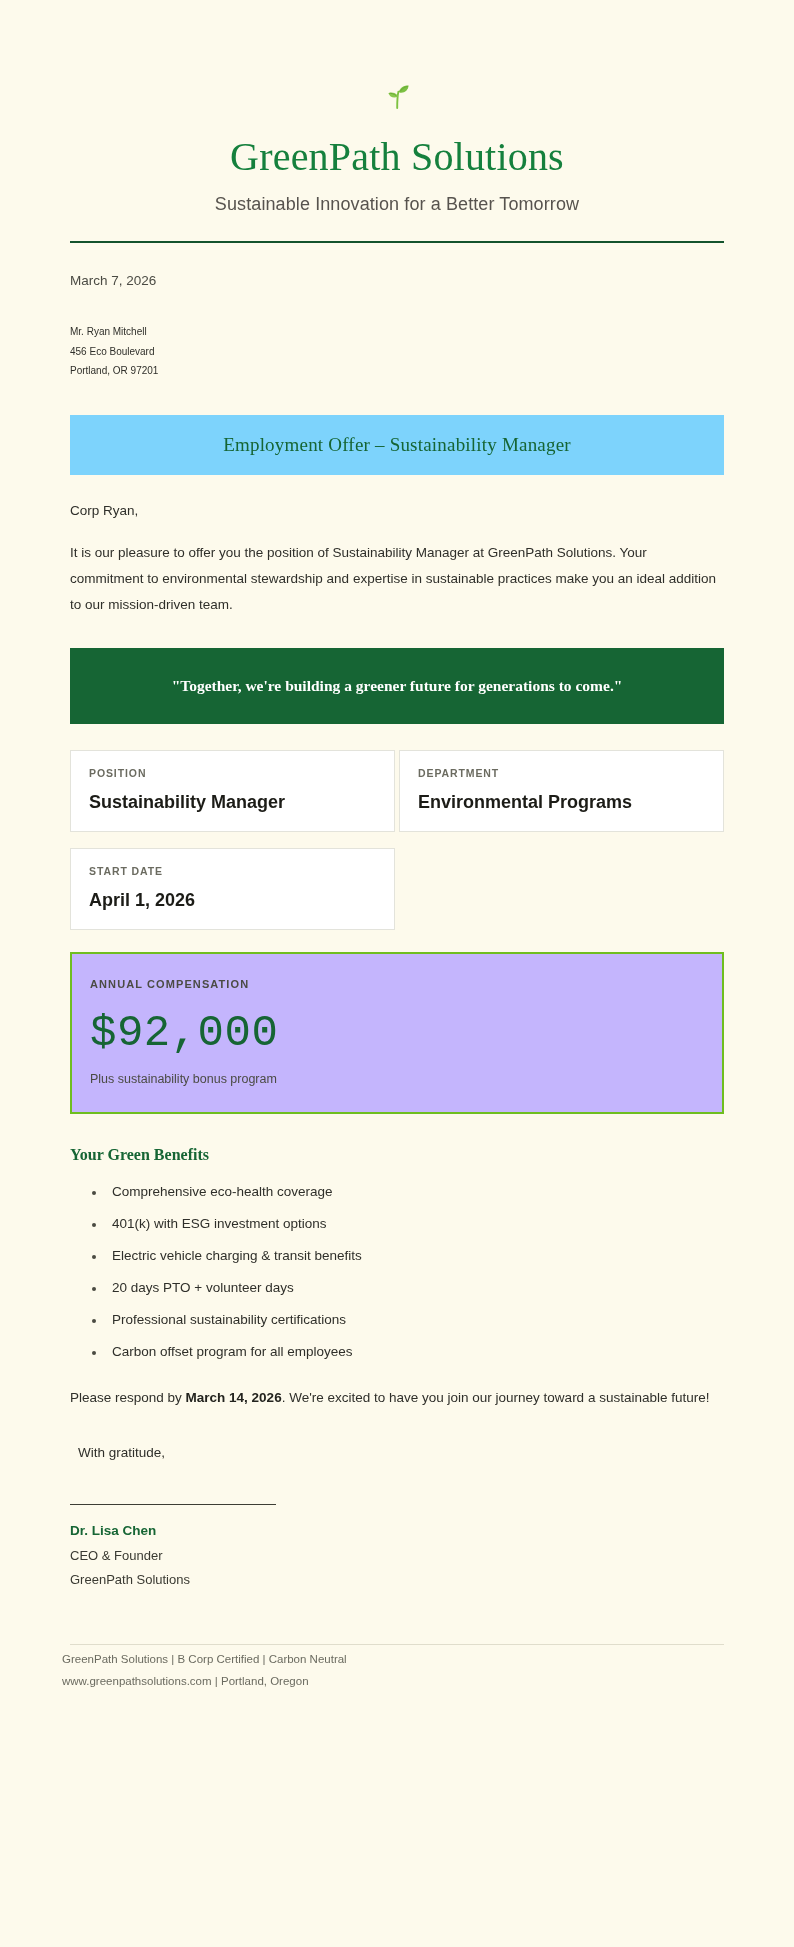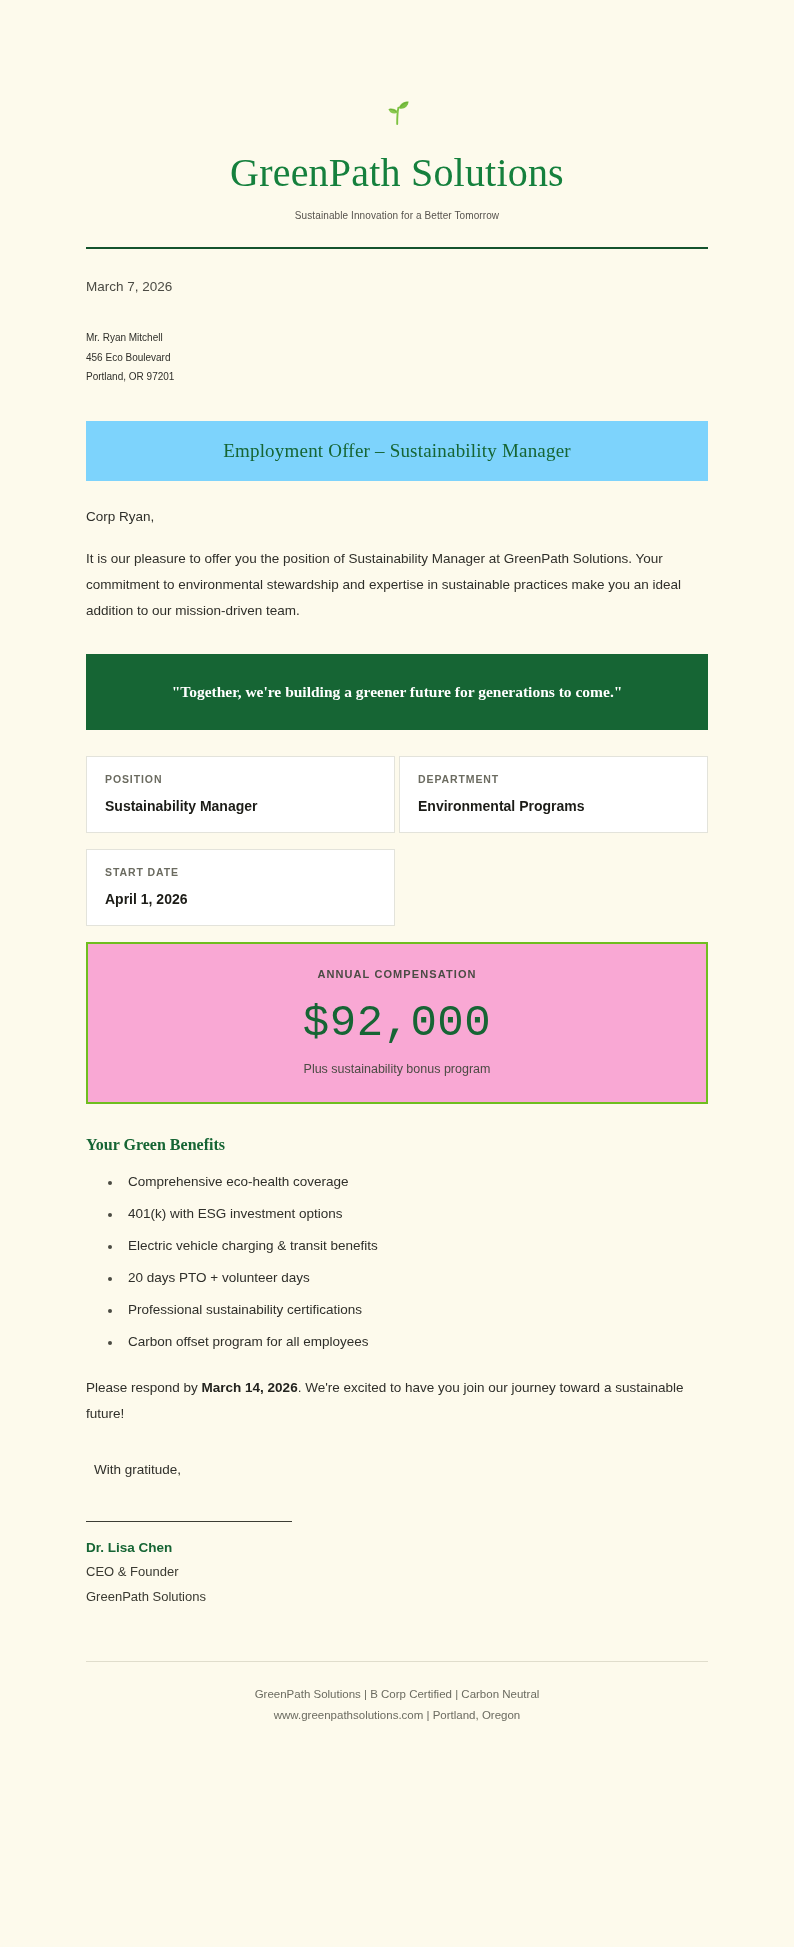--- a/index.html
+++ b/index.html
@@ -13,21 +13,21 @@
     min-height: 1947px;
     background: #fdfaec;
     font-family: "Liberation Sans", sans-serif;
     color: #3a3a32;
     -webkit-font-smoothing: antialiased;
   }
   .page {
     width: 794px;
     min-height: 1947px;
     background: #fdfaec;
-    padding: 16px;
+    padding: 0;
     position: relative;
   }
 
   
   .letterhead {
     padding: 78px 62px 0 62px;
     text-align: center;
   }
   .logo-mark {
     font-size: 30px;
@@ -39,21 +39,21 @@
   .company-name {
     font-family: "Liberation Serif", "DejaVu Serif", serif;
     font-size: 40px;
     font-weight: 400;
     color: #15803d;
     letter-spacing: 0.2px;
     margin: 0 0 14px 0;
     line-height: 1.15;
   }
   .tagline {
-    font-size: 10px;
+    font-size: 18px;
     color: #57534e;
     margin: 14px;
     letter-spacing: 0.1px;
   }
   .head-rule {
     margin: 26px 8px 0 8px;
     border: 0;
     border-top: 2px solid #14532d;
     height: 0;
   }
@@ -130,31 +130,31 @@
   }
   .info-label {
     font-size: 10.5px;
     font-weight: bold;
     letter-spacing: 0.9px;
     color: #6b6b60;
     text-transform: uppercase;
     margin-bottom: 13px;
   }
   .info-value {
-    font-size: 14px;
+    font-size: 18px;
     font-weight: bold;
     color: #1c1c17;
   }
 
   
   .comp-box {
-    margin: 16px 8px 0 8px;
-    background: #f9a8d4;
+    margin: 22px 8px 0 8px;
+    background: #c4b5fd;
     border: 2px solid #6fbe1f;
-    text-align: center;
+    text-align: left;
     padding: 24px 18px 26px 18px;
   }
   .comp-label {
     font-size: 11px;
     font-weight: bold;
     letter-spacing: 1.1px;
     color: #4b4b44;
     text-transform: uppercase;
   }
   .comp-amount {
@@ -221,22 +221,21 @@
   .sig-org { font-size: 13px; color: #3a3a32; }
 
   
   .foot-rule {
     margin: 52px 8px 0 8px;
     border: 0;
     border-top: 1px solid #e0ddcc;
     height: 0;
   }
   .footer {
-    margin-top: 22px;
-    text-align: center;
+    margin-top: 4px;
     line-height: 1.9;
     padding-bottom: 60px;
   }
   .footer div { font-size: 11.5px; color: #6b6b60; }
 </style>
 </head>
 <body>
 
 <div class="page">
 

